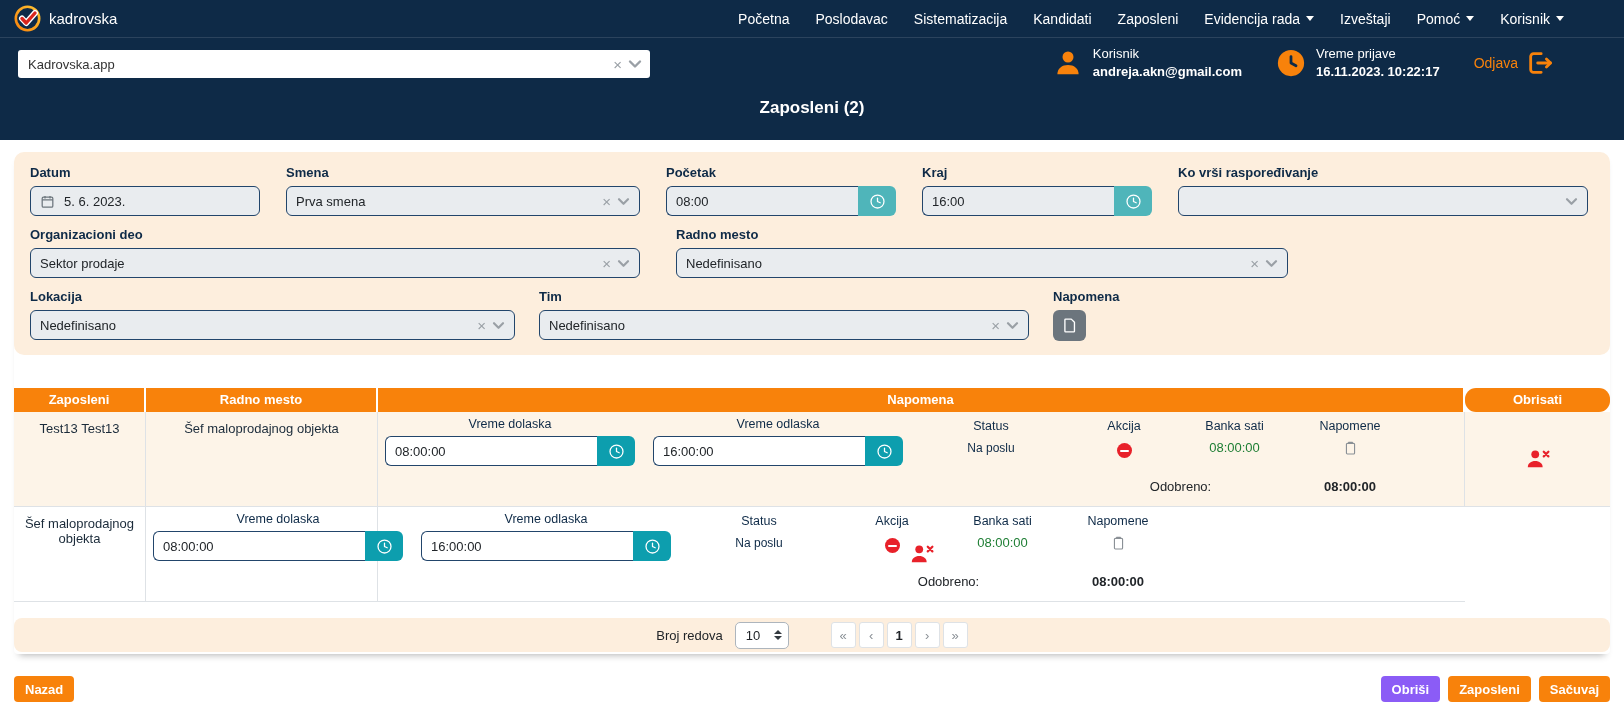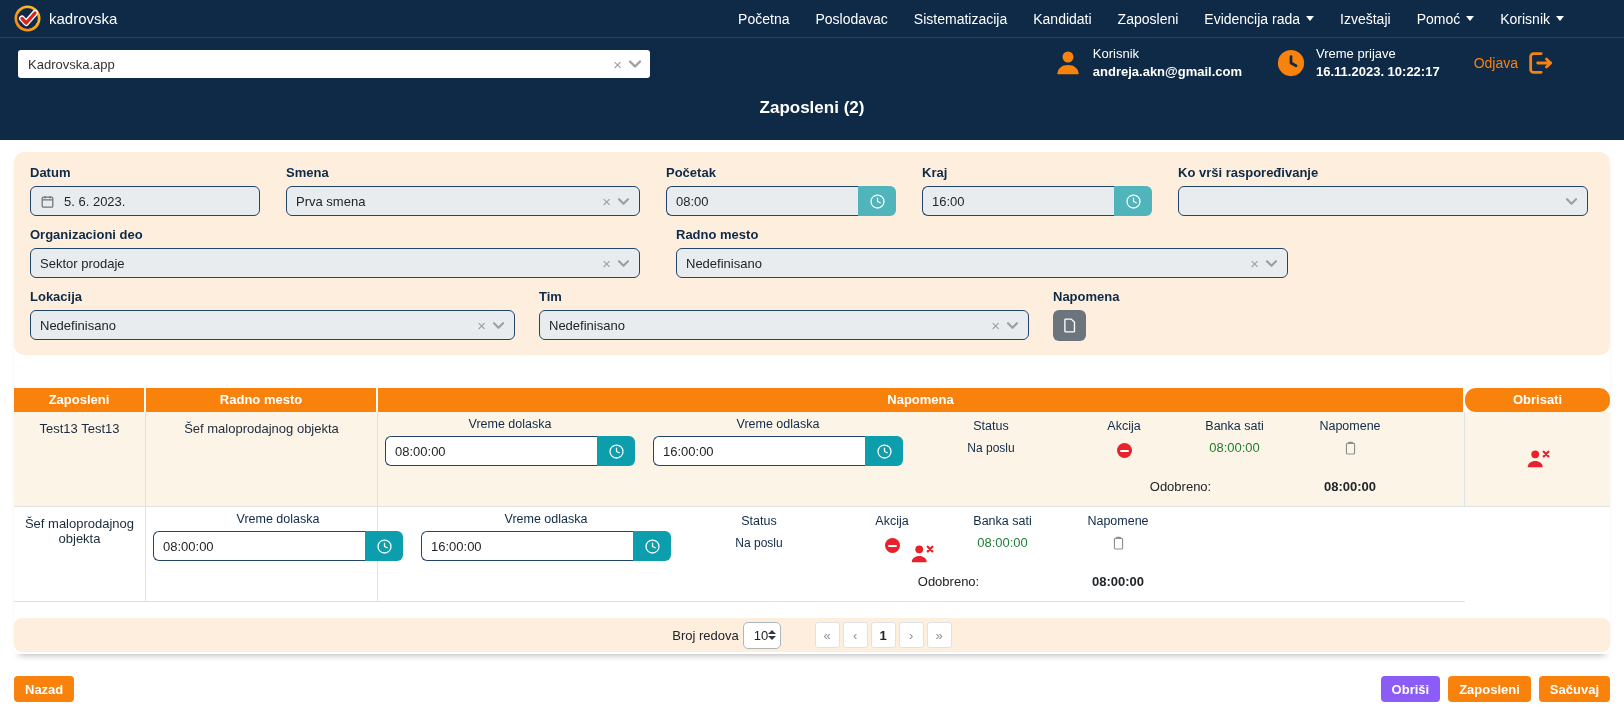--- a/index.html
+++ b/index.html
@@ -99,25 +99,25 @@
   .no-entry{
     width:15px; height:15px; border-radius:50%; background:var(--red);
     display:inline-flex; align-items:center; justify-content:center; cursor:pointer;
   }
   .no-entry::after{content:""; width:9px; height:2.5px; background:#fff; border-radius:1px;}
   .odobreno-label{grid-column:4 / 6; text-align:center; margin-top:13px; font-size:13px; color:#212529;}
   .odobreno-value{grid-column:6; text-align:center; margin-top:13px; font-size:13px; font-weight:bold; color:#212529;}
   
   .pag-bar{
     margin-top:16px; background:var(--cream); border-radius:8px; height:34px;
-    display:flex; align-items:center; justify-content:center; gap:4px;
+    display:flex; align-items:center; justify-content:center; gap:12px;
   }
   .pag-label{font-size:13px; color:#212529;}
   .pag-select{
-    width:38px; height:27px; background:#fff; border:1px solid #adb5bd; border-radius:5px;
+    width:54px; height:27px; background:#fff; border:1px solid #adb5bd; border-radius:5px;
     display:flex; align-items:center; justify-content:space-between; padding:0 6px 0 10px; cursor:pointer;
   }
   .spin{display:flex; flex-direction:column; gap:2px;}
   .spin .up{width:0;height:0;border-left:4px solid transparent;border-right:4px solid transparent;border-bottom:4px solid #343a40;}
   .spin .dn{width:0;height:0;border-left:4px solid transparent;border-right:4px solid transparent;border-top:4px solid #343a40;}
   .pag-buttons{display:flex; gap:3px; margin-left:30px;}
   .pg-btn{
     min-width:25px; height:26px; background:#fff; border:1px solid var(--border-light); border-radius:3px;
     display:flex; align-items:center; justify-content:center; color:#8a9096; font-size:13px; cursor:pointer; padding:0 6px;
   }

